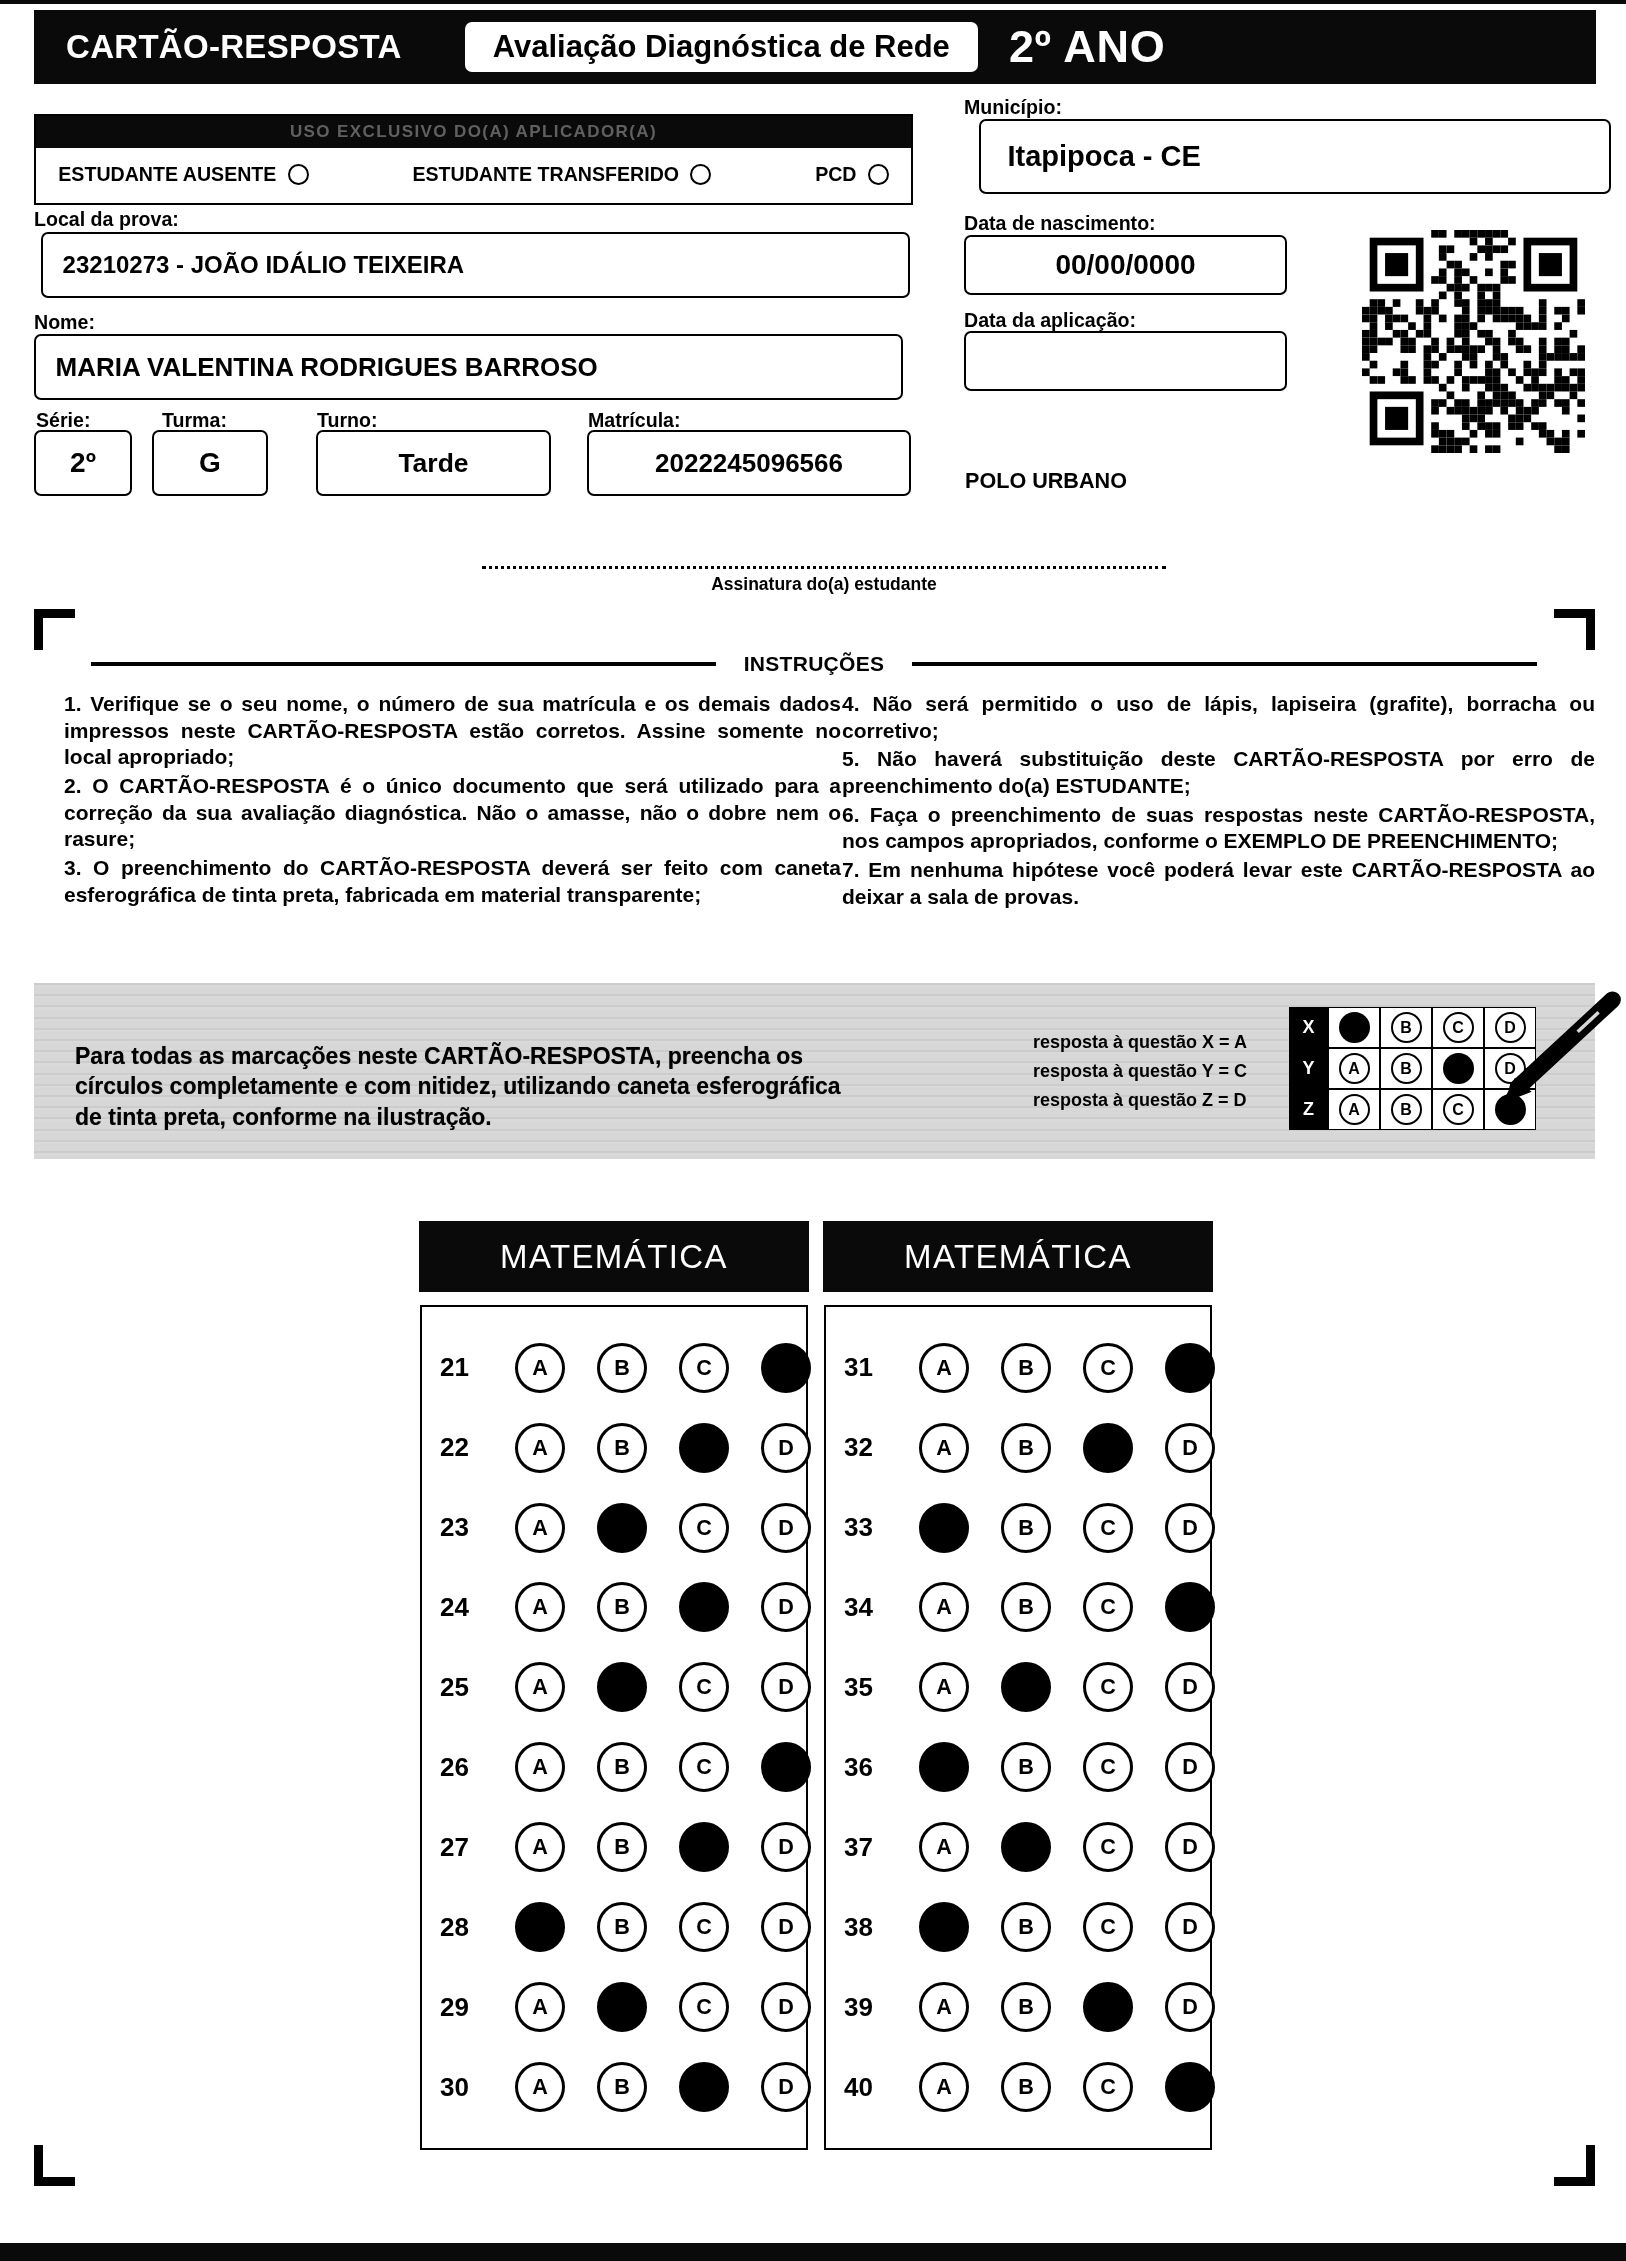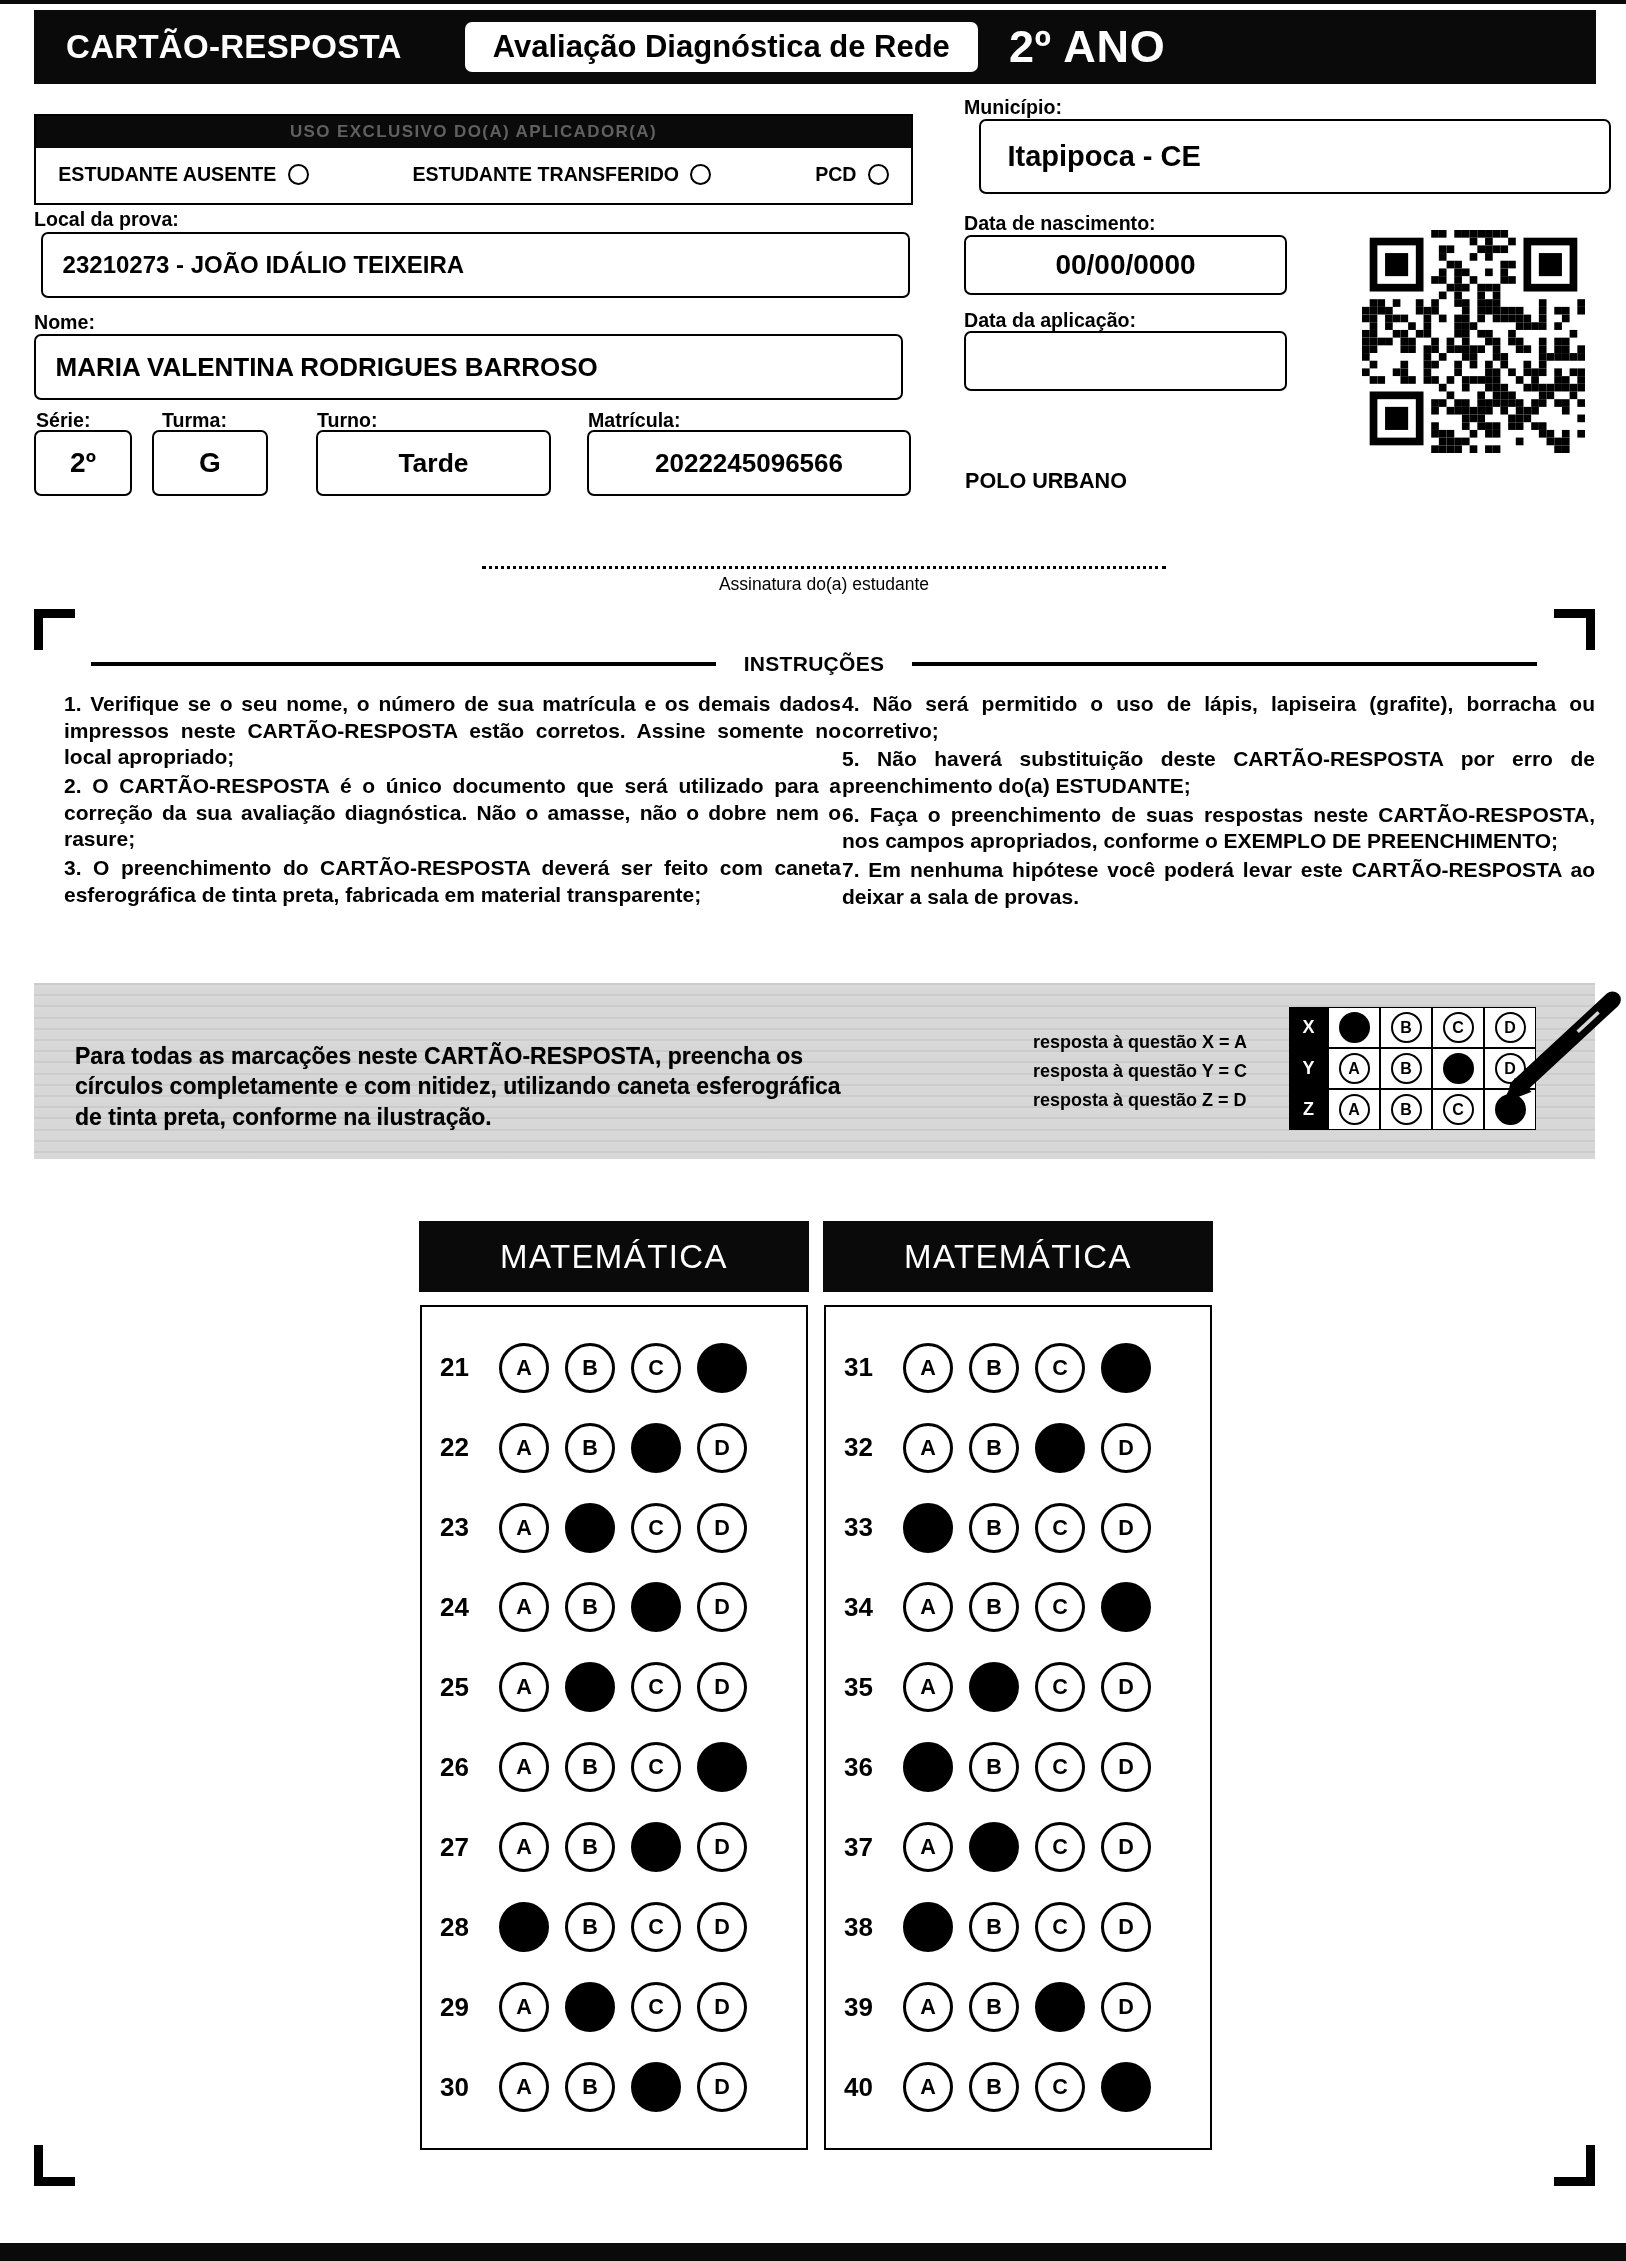--- a/index.html
+++ b/index.html
@@ -59,21 +59,21 @@
   #box-municipio { left:964px; top:119px; width:632px; height:75px; padding-left:26.5px; font-size:29px; border-width:2.8px;margin-left:15px; }
   #lbl-nasc { left:964px; top:212px; }
   #box-nasc { left:964px; top:235px; width:323px; height:60px; font-size:28px; }
   #lbl-aplic { left:964px; top:309px; }
   #box-aplic { left:964px; top:331px; width:323px; height:60px; font-size:26.5px; }
   #qr { left:1362px; top:230px; width:223px; height:223px; }
   #polo { left:965px; top:468px; font-size:21.6px; font-weight:bold; }
 
   
   #sig-line { left:482px; top:566px; width:684px; border-top:3.5px dotted #000; }
-  #sig-label { left:482px; top:574px; width:684px; text-align:center; font-size:17.5px; font-weight:normal; }
+  #sig-label { left:482px; top:574px; width:684px; text-align:center; font-size:17.5px; font-weight:bold; }
 
   
   .corner { width:41px; height:41px; }
   .corner.tl { left:34px;   top:609px;  border-top:9px solid #000;    border-left:9px solid #000; }
   .corner.tr { left:1554px; top:609px;  border-top:9px solid #000;    border-right:9px solid #000; }
   .corner.bl { left:34px;   top:2145px; border-bottom:9.8px solid #000; border-left:9.8px solid #000; }
   .corner.br { left:1554px; top:2145px; border-bottom:9.8px solid #000; border-right:9.8px solid #000; }
 
   
   #instr-head { left:91px; top:652px; width:1446px; display:flex; align-items:center; gap:28px; }
@@ -96,21 +96,21 @@
   .ex-bubble.filled { background:#000; }
   #pen { left:1494px; top:990px; width:129px; height:122px; }
 
   
   .subject-bar { background:#0a0a0a; color:#fff; display:flex; align-items:center; justify-content:center; font-size:33px; font-weight:normal; letter-spacing:1.4px; }
   #bar-m1 { left:419px;  top:1221px; width:390px; height:71px; }
   #bar-m2 { left:823px; top:1221px; width:390px; height:71px; }
   .answers-box { border:2.1px solid #000; background:#fff; display:flex; flex-direction:column; justify-content:space-evenly; padding:5.6px 0; }
   #ans1 { left:420px;  top:1305px; width:388px; height:845px; }
   #ans2 { left:824px; top:1305px; width:388px; height:845px; }
-  .ans-row { display:flex; align-items:center; padding-left:18px; gap:16px; }
+  .ans-row { display:flex; align-items:center; padding-left:18px; gap:32px; }
   .q-num { font-size:26px; font-weight:bold; width:43px; flex:0 0 auto; }
   .bubble { width:50px; height:50px; flex:0 0 auto; border:3.5px solid #000; border-radius:50%; background:#fff;
             display:flex; align-items:center; justify-content:center; font-size:21.6px; font-weight:bold; }
   .bubble.filled { background:#000; border-color:#000; }
 </style>
 </head>
 <body>
 
 <div id="page">
 

